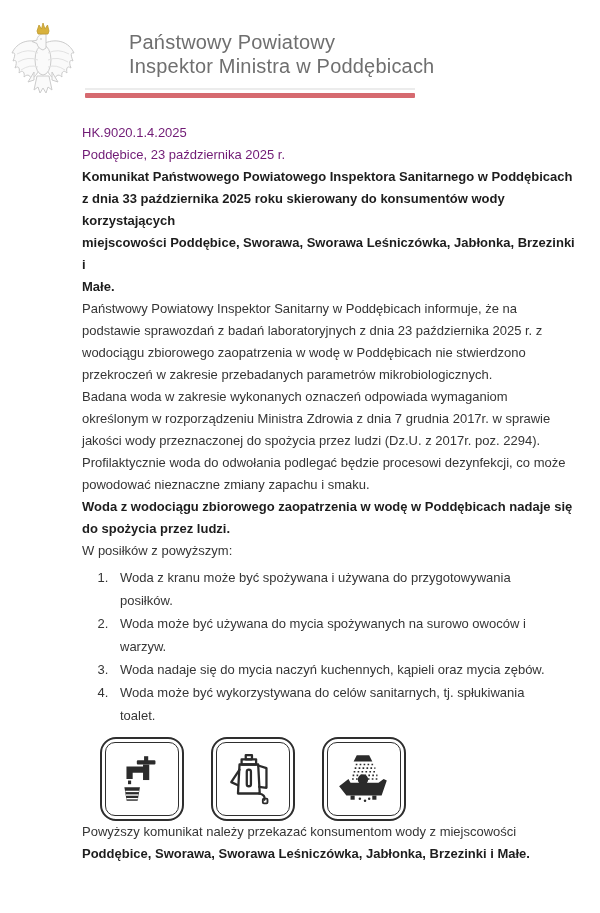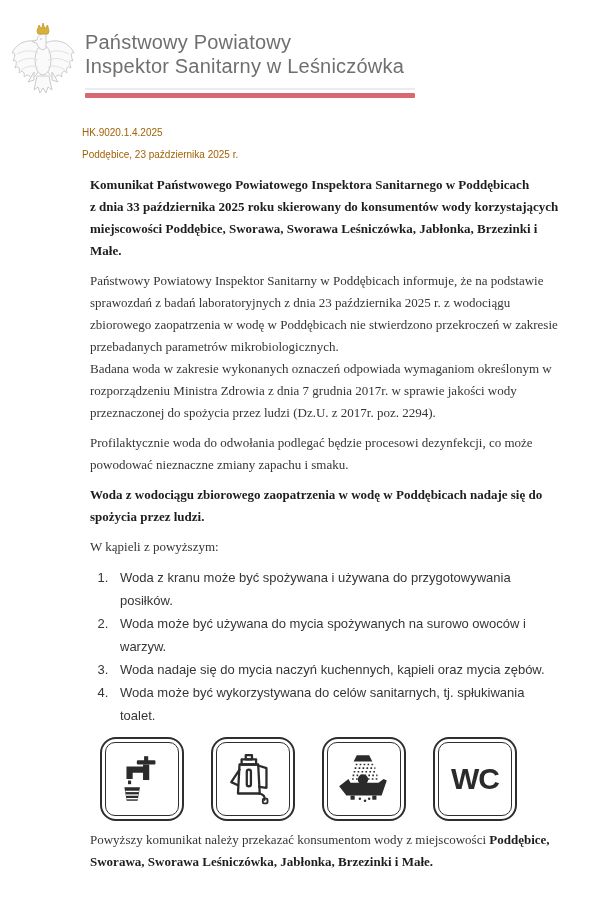--- a/index.html
+++ b/index.html
@@ -13,30 +13,30 @@
     width:600px;height:913px;background:#ffffff;
     font-family:"Liberation Sans","DejaVu Sans",sans-serif;
     color:#2f2f2f;
   }
   .page{width:600px;height:913px;position:relative;background:#fff;}
 
   
   .letterhead{position:relative;height:106px;}
   .eagle{position:absolute;left:8px;top:22px;width:70px;height:82px;}
   .org{position:absolute;left:85px;top:30px;width:430px;}
-  .org-line{font-size:20px;line-height:24px;color:var(--header-text);letter-spacing:.2px;}
+  .org-line{font-size:20px;line-height:24px;color:var(--header-text);letter-spacing:.2px;margin-left:44px;}
   .rule-light{margin-top:10px;width:330px;height:2px;background:#ececec;}
   .rule-red{margin-top:3px;width:330px;height:5px;background:var(--accent-bar);border-radius:1px;}
 
   
-  .meta{margin:16px 0 0 82px;font-size:10px;line-height:22px;color:#a16207;}
+  .meta{margin:16px 0 0 82px;font-size:13px;line-height:22px;color:#701a75;}
 
   
   .content{margin:0 23px 0 82px;font-size:13px;line-height:22px;color:#353535;}
-  .content p{margin:8px;font-family:Liberation Serif, serif;}
+  .content p{margin:0;}
   .bold{font-weight:bold;color:#1d1d1d;}
   .heading{margin-top:20px;}
   .heading .line{display:block;}
   .block{display:block;}
   .p-lab{margin-top:26px;}
   .p-disinfect{margin-top:20px;}
   .p-conclusion{margin-top:12px;}
   .p-intro{margin-top:12px;}
   ol.usage{margin:4px 16px 0 0;padding-left:30px;}
   ol.usage li{line-height:23px;padding-left:8px;}
@@ -80,21 +80,21 @@
           <path d="M61 32 Q50 26 40 31"></path>
           <path d="M60 40 Q50 34 40 38"></path>
           <path d="M57 48 Q48 42 40 45"></path>
         </g>
         <path d="M29 9 L31 3 L33.5 7 L35 1 L37 7 L39.5 3 L41 9 L40 12 L30 12 Z" fill="#d8b13c" stroke="#bf9a2f" stroke-width="0.8"></path>
         <circle cx="33" cy="17" r="0.9" fill="#cfcfcf"></circle>
       </svg>
     </div>
     <div class="org">
       <div class="org-line">Państwowy Powiatowy</div>
-      <div class="org-line">Inspektor Sanitarny w Leśniczówka</div>
+      <div class="org-line">Inspektor Ministra w Poddębicach</div>
       <div class="rule-light"></div>
       <div class="rule-red"></div>
     </div>
   </header>
 
   <div class="meta">
     <div>HK.9020.1.4.2025</div>
     <div>Poddębice, 23 października 2025 r.</div>
   </div>
 
@@ -109,21 +109,21 @@
 
     <p class="p-lab">
       <span class="block">Państwowy Powiatowy Inspektor Sanitarny w Poddębicach informuje, że na podstawie sprawozdań z badań laboratoryjnych z dnia 23 października 2025 r. z wodociągu zbiorowego zaopatrzenia w wodę w Poddębicach nie stwierdzono przekroczeń w zakresie przebadanych parametrów mikrobiologicznych.</span>
       <span class="block">Badana woda w zakresie wykonanych oznaczeń odpowiada wymaganiom określonym w rozporządzeniu Ministra Zdrowia z dnia 7 grudnia 2017r. w sprawie jakości wody przeznaczonej do spożycia przez ludzi (Dz.U. z 2017r. poz. 2294).</span>
     </p>
 
     <p class="p-disinfect">Profilaktycznie woda do odwołania podlegać będzie procesowi dezynfekcji, co może powodować nieznaczne zmiany zapachu i smaku.</p>
 
     <p class="p-conclusion bold">Woda z wodociągu zbiorowego zaopatrzenia w wodę w Poddębicach nadaje się do spożycia przez ludzi.</p>
 
-    <p class="p-intro">W kąpieli z powyższym:</p>
+    <p class="p-intro">W posiłków z powyższym:</p>
 
     <ol class="usage">
       <li>Woda z kranu może być spożywana i używana do przygotowywania posiłków.</li>
       <li>Woda może być używana do mycia spożywanych na surowo owoców i warzyw.</li>
       <li>Woda nadaje się do mycia naczyń kuchennych, kąpieli oraz mycia zębów.</li>
       <li>Woda może być wykorzystywana do celów sanitarnych, tj. spłukiwania toalet.</li>
     </ol>
 
     <div class="icons">
 
@@ -183,25 +183,20 @@
               <rect x="15" y="44" width="4" height="4"></rect>
               <rect x="36" y="44" width="4" height="4"></rect>
               <circle cx="24" cy="47" r="1.2"></circle>
               <circle cx="29" cy="49" r="1.2"></circle>
               <circle cx="33" cy="47" r="1.2"></circle>
             </g>
           </svg>
         </div>
       </div>
 
-      <div class="tile">
-        <div class="tile-inner">
-          <div class="wc-label">WC</div>
-        </div>
-      </div>
 
     </div>
 
     <p class="p-footer">
       <span>Powyższy komunikat należy przekazać konsumentom wody z miejscowości </span><span class="bold">Poddębice, Sworawa, Sworawa Leśniczówka, Jabłonka, Brzezinki i Małe.</span>
     </p>
 
   </main>
 </div>
 

